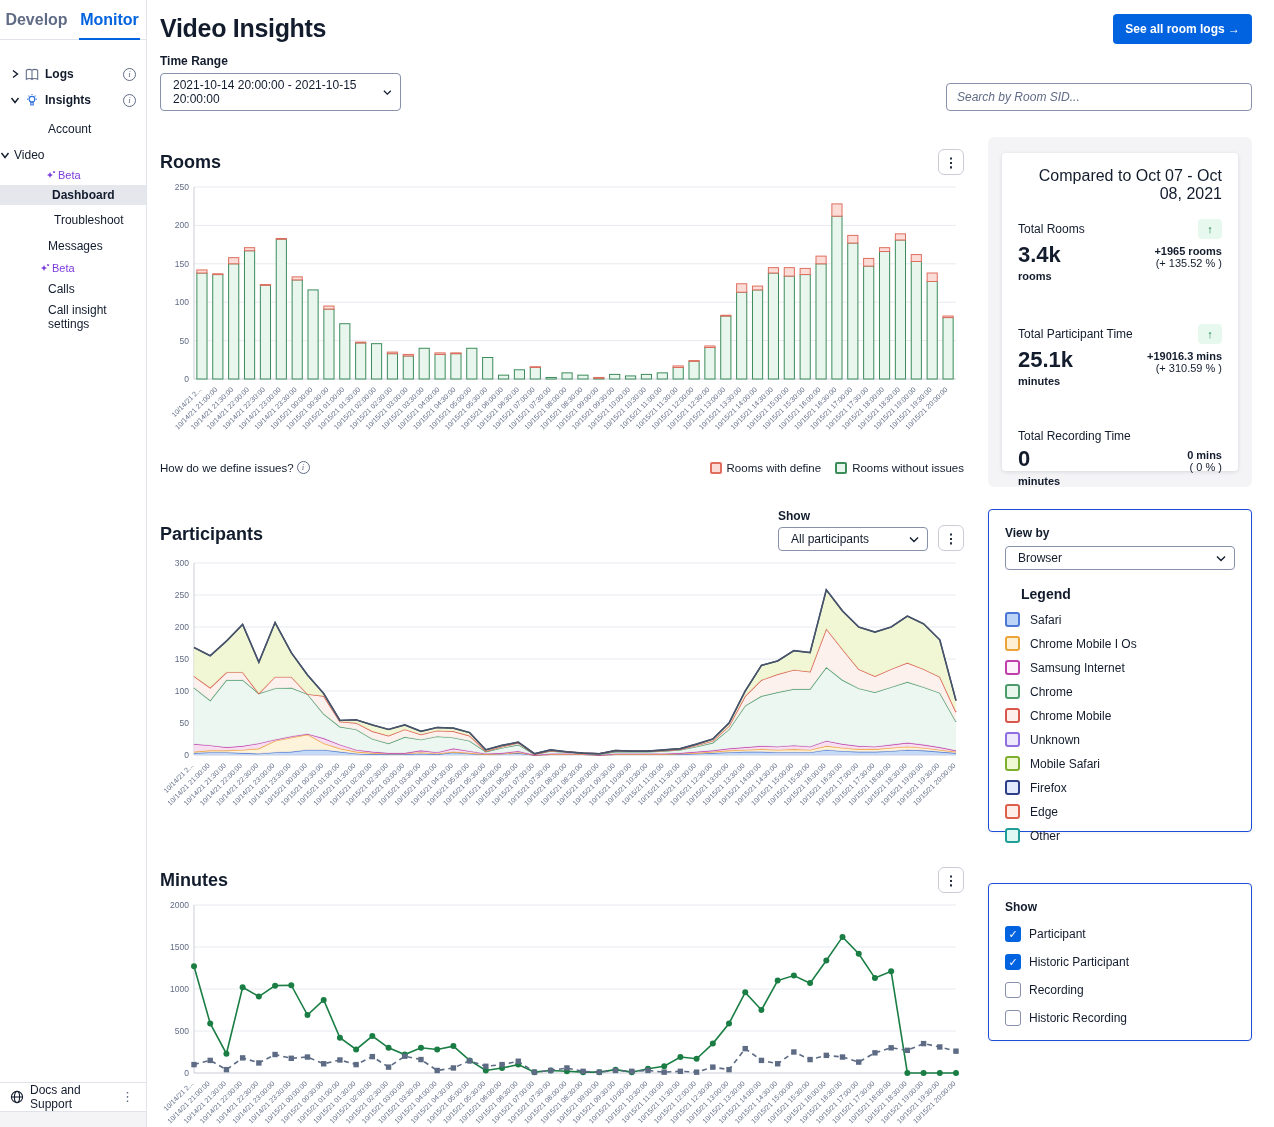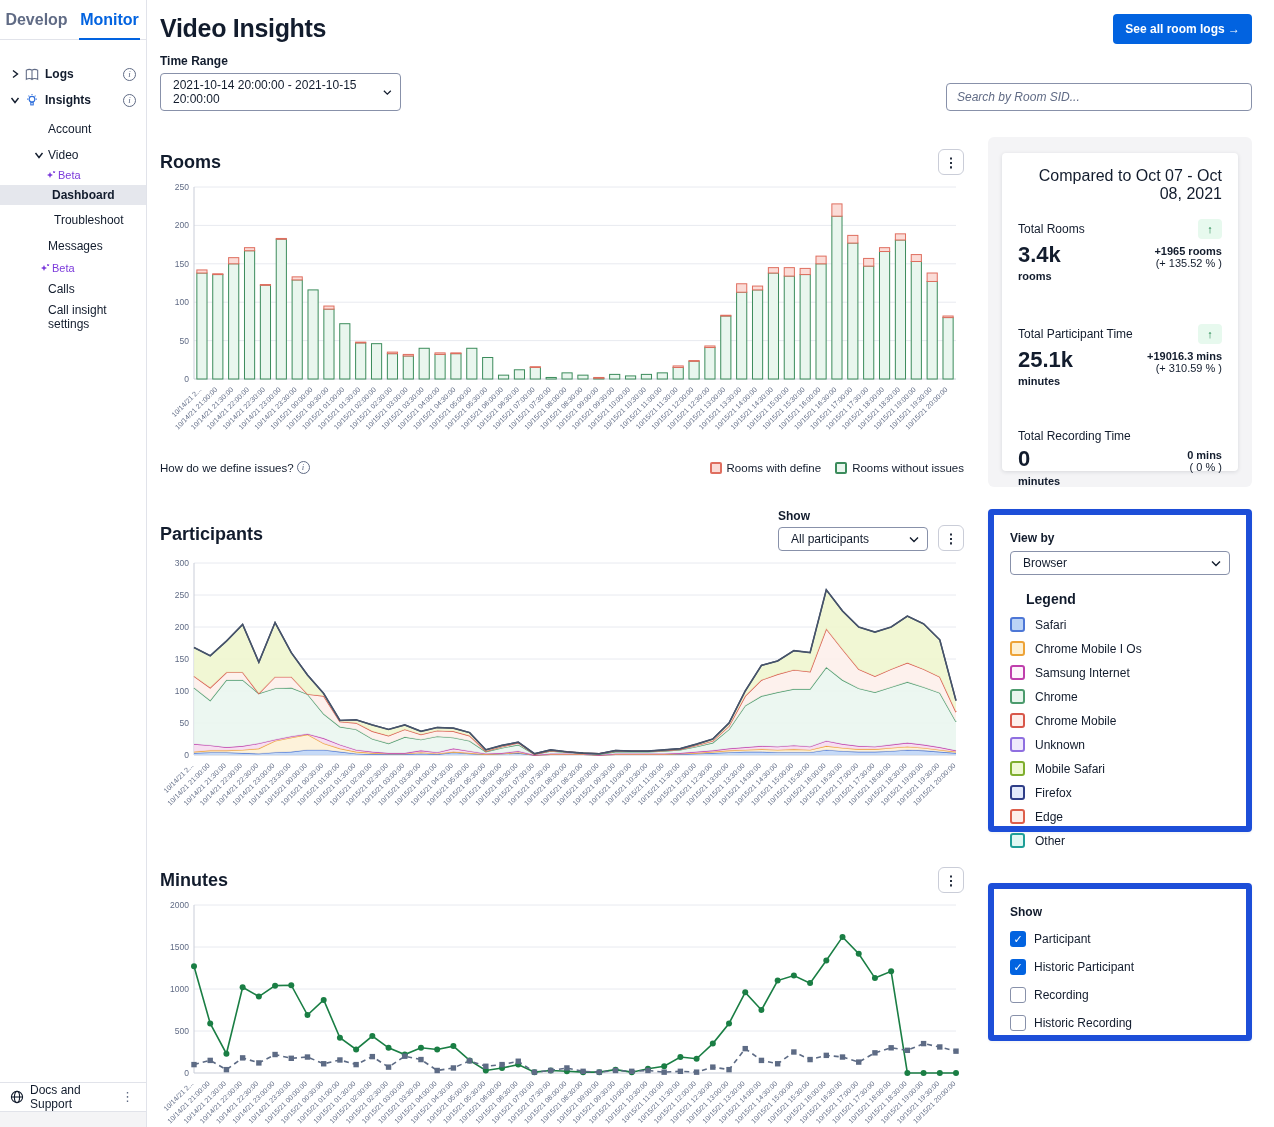--- a/index.html
+++ b/index.html
@@ -14,21 +14,21 @@
   .side-tab { flex:1; display:flex; align-items:center; justify-content:center;
     font-size:16px; font-weight:700; color:#606b85; cursor:pointer; position:relative; }
   .side-tab.active { color:#0263e0; }
   .side-tab.active::after { content:""; position:absolute; left:6px; right:6px; bottom:-1px; height:2px; background:#0263e0; }
   .nav { padding-top:22px; font-size:12px; }
   .nav-row { display:flex; align-items:center; height:24px; padding:0 10px 0 10px; margin-bottom:2px; }
   .nav-row .grow { flex:1; }
   .nav-label-b { font-weight:700; margin-left:6px; }
   .chev { width:10px; height:10px; flex:0 0 10px; }
   .nav-sub { padding-left:48px; height:22px; display:flex; align-items:center; margin-bottom:3px; cursor:pointer; }
-  .nav-video { display:flex; align-items:center; padding-left:34px; height:22px; margin-bottom:1px; cursor:pointer; }
+  .nav-video { display:flex; align-items:center; height:22px; margin-bottom:1px; cursor:pointer; }
   .nav-video span { margin-left:4px; }
   .beta-row { display:flex; align-items:center; padding-left:46px; height:16px; margin-bottom:2px;
     color:#7c3bdb; font-size:11px; }
   .beta-row svg { margin-right:2px; }
   .nav-sel { padding-left:52px; height:20px; display:flex; align-items:center; background:#e5e7ed;
     font-weight:700; margin-bottom:4px; cursor:pointer; }
   .nav-sub2 { padding-left:54px; height:22px; display:flex; align-items:center; margin-bottom:4px; cursor:pointer; }
   .mt6{margin-top:6px;} .mt4{margin-top:4px;}
   .info-i { width:13px; height:13px; border:1px solid #606b85; border-radius:50%; color:#606b85;
     font-size:9px; line-height:11px; text-align:center; font-family:"Liberation Serif",serif; font-style:italic; }
@@ -84,21 +84,21 @@
   .stat-label { font-size:12px; color:#121c2d; }
   .trend { margin-left:auto; width:24px; height:20px; background:#e7f9ee; border-radius:4px;
     color:#0e7c3f; font-size:11px; display:flex; align-items:center; justify-content:center; }
   .stat-body { display:flex; margin-top:4px; }
   .stat-value { font-size:22px; font-weight:700; line-height:1.1; }
   .stat-unit { font-size:11px; font-weight:700; margin-top:3px; }
   .stat-delta { margin-left:auto; text-align:right; font-size:11px; margin-top:2px; }
   .stat-delta .d1 { font-weight:700; }
   .gap28 { height:26px; }
 
-  .panel { background:#fff; border:6px solid #1d4ed8; border-radius:4px; box-shadow:0 1px 3px rgba(18,28,45,.06); }
+  .panel { background:#fff; border:1px solid #1d4ed8; border-radius:4px; box-shadow:0 1px 3px rgba(18,28,45,.06); }
   .legend-panel { padding:16px 16px; height:323px; }
   .panel-label { font-size:12px; font-weight:700; }
   .vb-select { margin-top:6px; justify-content:space-between; border-color:#8891aa; }
   .legend-title { font-size:14px; font-weight:700; margin-top:16px;padding-left:16px; }
   .legend-list { margin-top:10px; }
   .lg-item { display:flex; align-items:center; gap:10px; margin-bottom:9px; font-size:12px; }
   .lg-sw { width:15px; height:15px; border-radius:3px; border:2px solid; }
 
   .row2 { margin-top:22px; }
   .part-head { display:flex; align-items:flex-end; }

